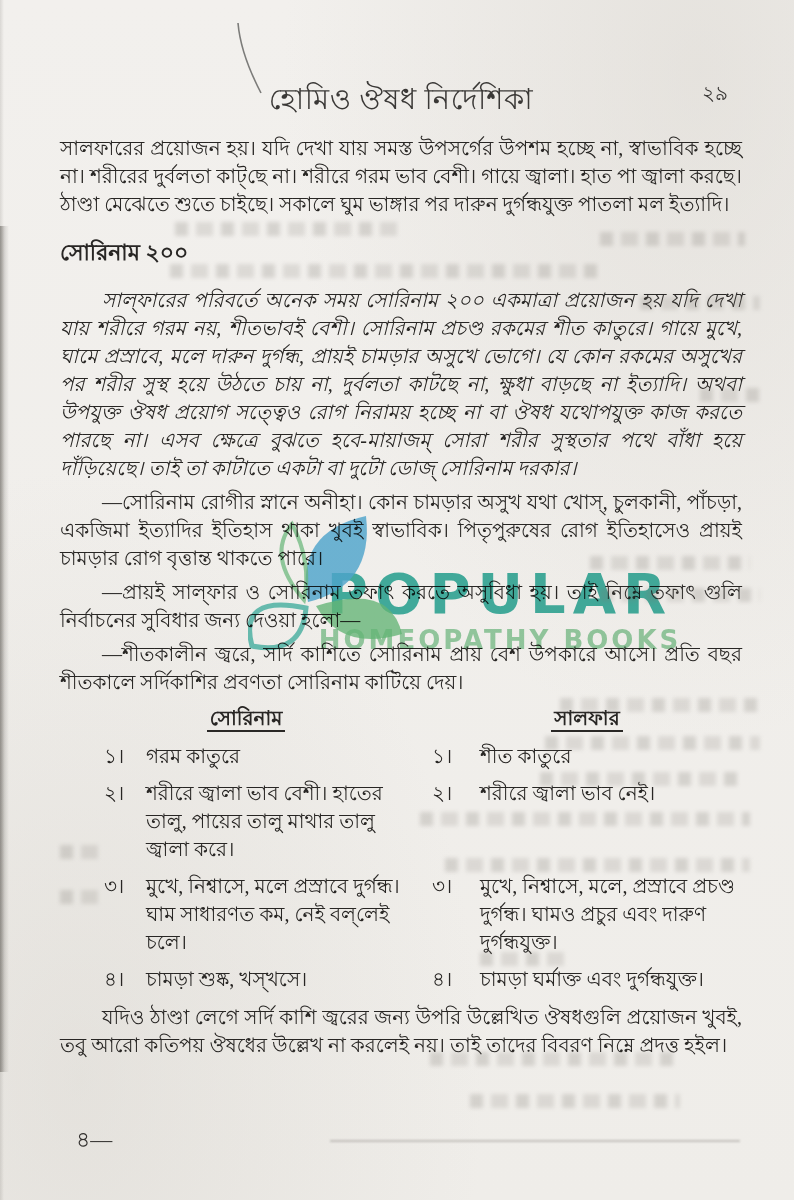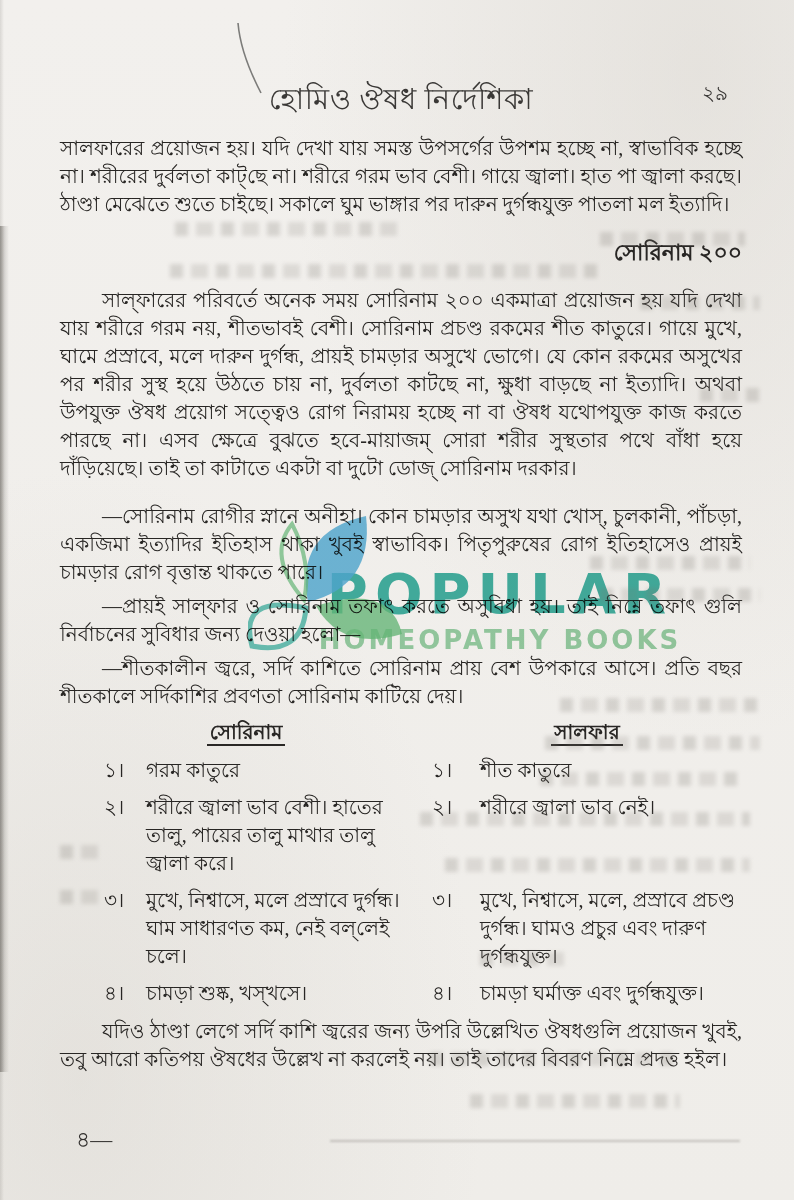--- a/index.html
+++ b/index.html
@@ -38,22 +38,22 @@
   .running-head .folio {
     position:absolute; right:14px; top:2px; font-size:20px; color:#3a3836;
   }
 
   .content {
     position:absolute; top:134px; left:60px; width:682px;
     font-size:20px; line-height:28px; text-align:justify;
   }
   .indent { text-indent:42px; }
   .intro { margin-bottom:20px; }
-  .section-heading { font-size:22px; font-weight:bold; line-height:30px; margin:0 0 18px; text-align:right; }
-  .section-body { margin-bottom:20px; }
+  .section-heading { font-size:22px; font-weight:bold; line-height:30px; margin:0 0 18px; text-align:left; }
+  .section-body { margin-bottom:6px;font-style:italic; }
   .note { margin-bottom:6px; }
 
   .cmp { margin-top:8px; }
   .cmp-headers, .cmp-grid { display:grid; grid-template-columns:372px 310px; }
   .cmp-h { text-align:center; font-weight:bold; margin-bottom:10px; }
   .cmp-h span { border-bottom:2px solid #2a2826; padding:0 3px 1px; }
   .cmp-grid { row-gap:9px; }
   .cell { display:flex; text-align:left; }
   .cell .num { flex:0 0 42px; }
   .cell-left { padding-left:44px; padding-right:24px; }

